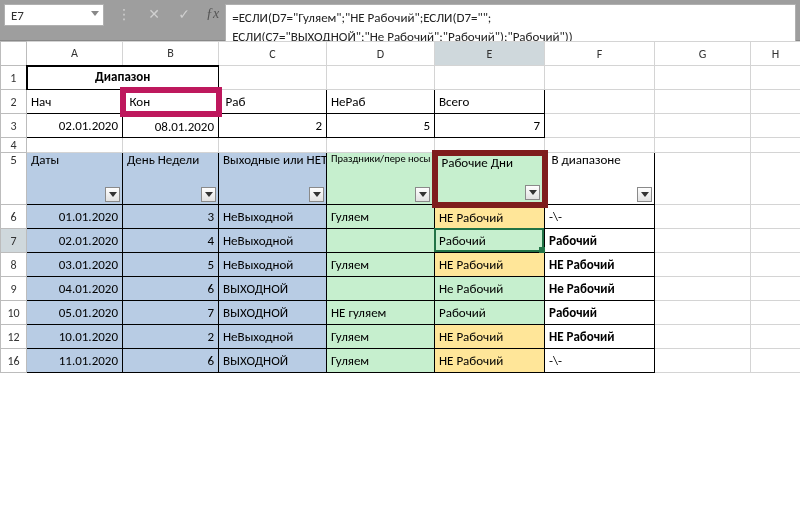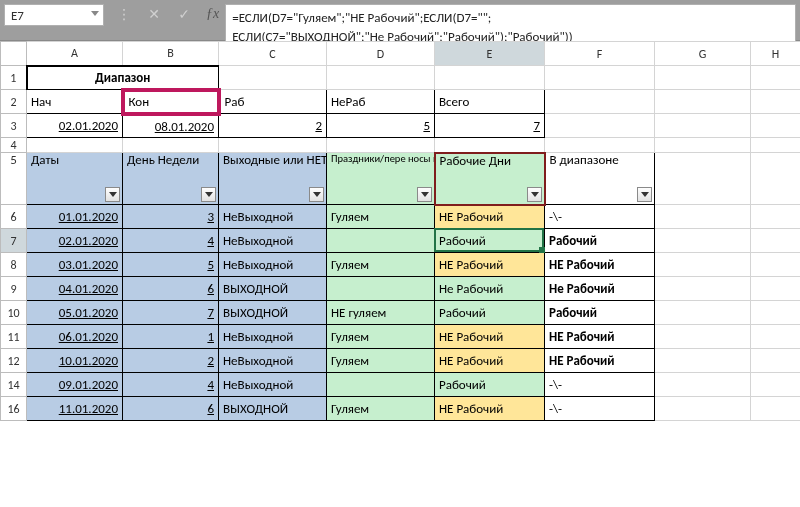--- a/index.html
+++ b/index.html
@@ -124,21 +124,21 @@
   col.cA { width: 96px; }
   col.cB { width: 96px; }
   col.cC { width: 108px; }
   col.cD { width: 108px; }
   col.cE { width: 110px; }
   col.cF { width: 110px; }
   col.cG { width: 96px; }
   col.cH { width: 50px; }
 
   
-  .ar { text-align: right; text-decoration: underline; }
+  .ar { text-align: right; }
   .al { text-align: left; }
   .ac { text-align: center; }
   .b  { font-weight: bold; }
 
   
   .btop    { border-top: 2px solid #000 !important; }
   .bleft   { border-left: 2px solid #000 !important; }
 
   
   .fill-blue   { background: #b8cce4 !important; }
@@ -246,21 +246,21 @@
     <td></td>
     <td></td>
     <td></td>
     <td></td>
     <td></td>
   </tr>
 
   <tr>
     <td class="rowhdr">2</td>
     <td class="al" style="border:1px solid #000">Нач</td>
-    <td class="al" style="border:4px solid #be185d">Кон</td>
+    <td class="al" style="border:6px solid #be185d">Кон</td>
     <td class="al" style="border:1px solid #000">Раб</td>
     <td class="al" style="border:1px solid #000">НеРаб</td>
     <td class="al" style="border:1px solid #000">Всего</td>
     <td></td>
     <td></td>
     <td></td>
   </tr>
 
   <tr>
     <td class="rowhdr">3</td>
@@ -297,21 +297,21 @@
       <span class="filter"></span>
     </td>
     <td class="fill-blue" style="border:1px solid #000">
       <span>Выходные или НЕТ</span>
       <span class="filter"></span>
     </td>
     <td class="fill-green small" style="border:1px solid #000">
       <span>Праздники/пере носы или пуст</span>
       <span class="filter"></span>
     </td>
-    <td class="fill-green" style="border:2px solid #7f1d1d">
+    <td class="fill-green" style="border:6px solid #7f1d1d">
       <span>Рабочие Дни</span>
       <span class="filter"></span>
     </td>
     <td style="border:1px solid #000">
       <span>В диапазоне</span>
       <span class="filter"></span>
     </td>
     <td></td>
     <td></td>
   </tr>
@@ -369,56 +369,34 @@
     <td class="fill-blue ar" style="border:1px solid #000">05.01.2020</td>
     <td class="fill-blue ar" style="border:1px solid #000">7</td>
     <td class="fill-blue al" style="border:1px solid #000">ВЫХОДНОЙ</td>
     <td class="fill-green al" style="border:1px solid #000">НЕ гуляем</td>
     <td class="fill-green al" style="border:1px solid #000">Рабочий</td>
     <td class="al b" style="border:1px solid #000">Рабочий</td>
     <td></td>
     <td></td>
   </tr>
 
-  <tr>
-    <td class="rowhdr">11</td>
-    <td class="fill-blue ar" style="border:1px solid #000">06.01.2020</td>
-    <td class="fill-blue ar" style="border:1px solid #000">1</td>
-    <td class="fill-blue al" style="border:1px solid #000">НеВыходной</td>
-    <td class="fill-green al" style="border:1px solid #000">Гуляем</td>
-    <td class="fill-amber al" style="border:1px solid #000">НЕ Рабочий</td>
-    <td class="al b" style="border:1px solid #000">НЕ Рабочий</td>
-    <td></td>
-    <td></td>
-  </tr>
 
   <tr>
     <td class="rowhdr">12</td>
     <td class="fill-blue ar" style="border:1px solid #000">10.01.2020</td>
     <td class="fill-blue ar" style="border:1px solid #000">2</td>
     <td class="fill-blue al" style="border:1px solid #000">НеВыходной</td>
     <td class="fill-green al" style="border:1px solid #000">Гуляем</td>
     <td class="fill-amber al" style="border:1px solid #000">НЕ Рабочий</td>
     <td class="al b" style="border:1px solid #000">НЕ Рабочий</td>
     <td></td>
     <td></td>
   </tr>
 
 
-  <tr>
-    <td class="rowhdr">14</td>
-    <td class="fill-blue ar" style="border:1px solid #000">09.01.2020</td>
-    <td class="fill-blue ar" style="border:1px solid #000">4</td>
-    <td class="fill-blue al" style="border:1px solid #000">НеВыходной</td>
-    <td class="fill-green al" style="border:1px solid #000"></td>
-    <td class="fill-green al" style="border:1px solid #000">Рабочий</td>
-    <td class="al" style="border:1px solid #000">-\-</td>
-    <td></td>
-    <td></td>
-  </tr>
 
 
   <tr>
     <td class="rowhdr">16</td>
     <td class="fill-blue ar" style="border:1px solid #000">11.01.2020</td>
     <td class="fill-blue ar" style="border:1px solid #000">6</td>
     <td class="fill-blue al" style="border:1px solid #000">ВЫХОДНОЙ</td>
     <td class="fill-green al" style="border:1px solid #000">Гуляем</td>
     <td class="fill-amber al" style="border:1px solid #000">НЕ Рабочий</td>
     <td class="al" style="border:1px solid #000">-\-</td>

